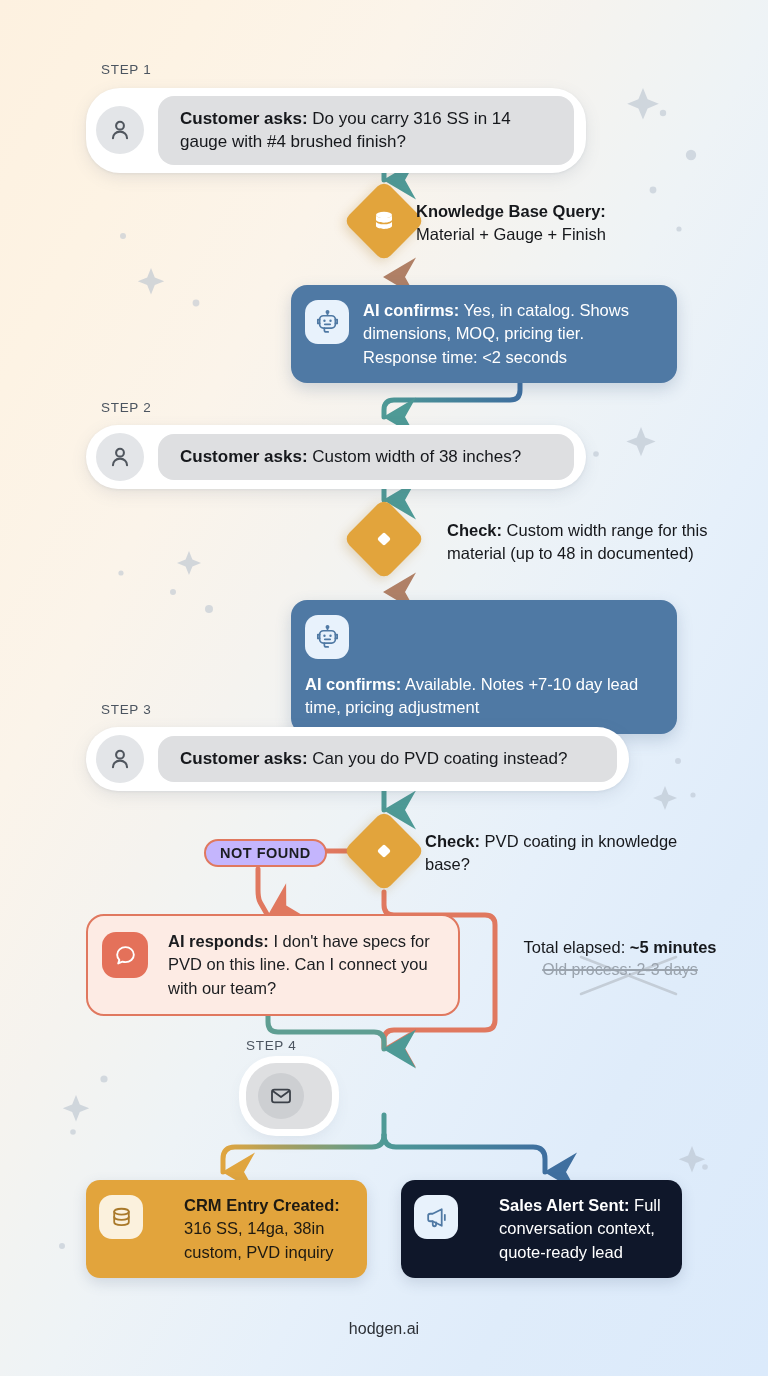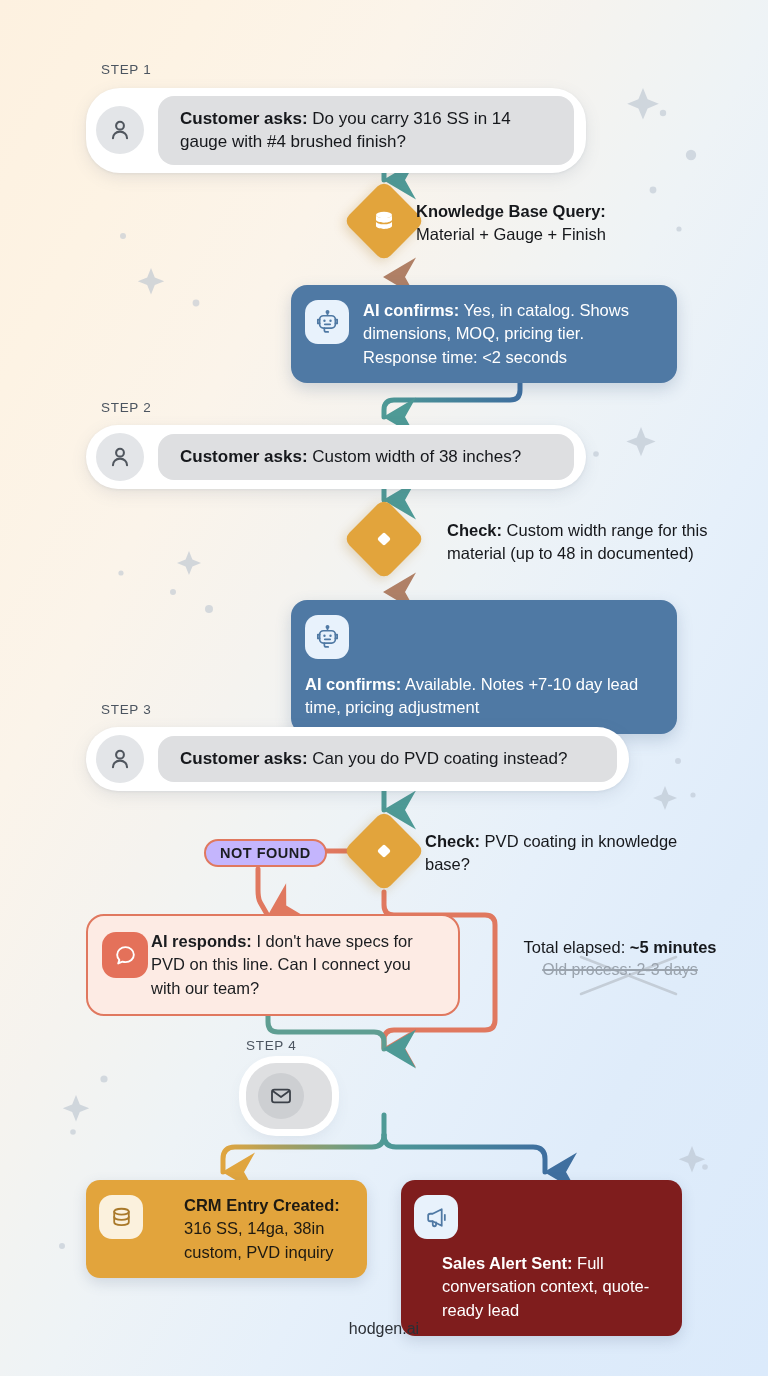--- a/index.html
+++ b/index.html
@@ -72,21 +72,21 @@
 
   
   .nfpill{
     position:absolute;background:#c4b5fd;border:2px solid #e0785f;
     border-radius:16px;padding:4px 14px;font-size:14.5px;letter-spacing:.5px;
     color:#1b1d20;font-weight:600;
   }
 
   
   .respcard{
-    position:absolute;display:flex;align-items:flex-start;gap:3px;
+    position:absolute;display:flex;align-items:flex-start;gap:20px;
     background:#fdebe4;border:2px solid #e0785f;border-radius:18px;
     padding:14px 18px 14px 14px;
   }
   .respcard .ico{
     width:46px;height:46px;border-radius:14px;background:#e4715a;flex:0 0 46px;
     display:flex;align-items:center;justify-content:center;margin-top:2px;
   }
   .respcard .txt{font-size:16.5px;line-height:1.42;color:#1b1d20;}
   .respcard .txt b{font-weight:700;}
 
@@ -121,21 +121,21 @@
   }
   .outcard .ico{
     width:44px;height:44px;border-radius:13px;flex:0 0 44px;
     display:flex;align-items:center;justify-content:center;margin-top:1px;
   }
   .outcard .txt{font-size:16.5px;line-height:1.42;margin-left:28px;}
   .outcard .txt b{font-weight:700;}
   .outcard.gold{background:#e2a43c;}
   .outcard.gold .ico{background:#fbf1dd;}
   .outcard.gold .txt{color:#1e1a12;}
-  .outcard.blue{background:#7f1d1d;flex-direction:column;}
+  .outcard.blue{background:#0f172a;}
   .outcard.blue .ico{background:#e8f2fc;}
   .outcard.blue .txt{color:#ffffff;}
 
   
   .footer{
     position:absolute;width:768px;text-align:center;
     font-size:16px;color:#2c3views;color:#2c3036;
   }
 </style>
 </head>

